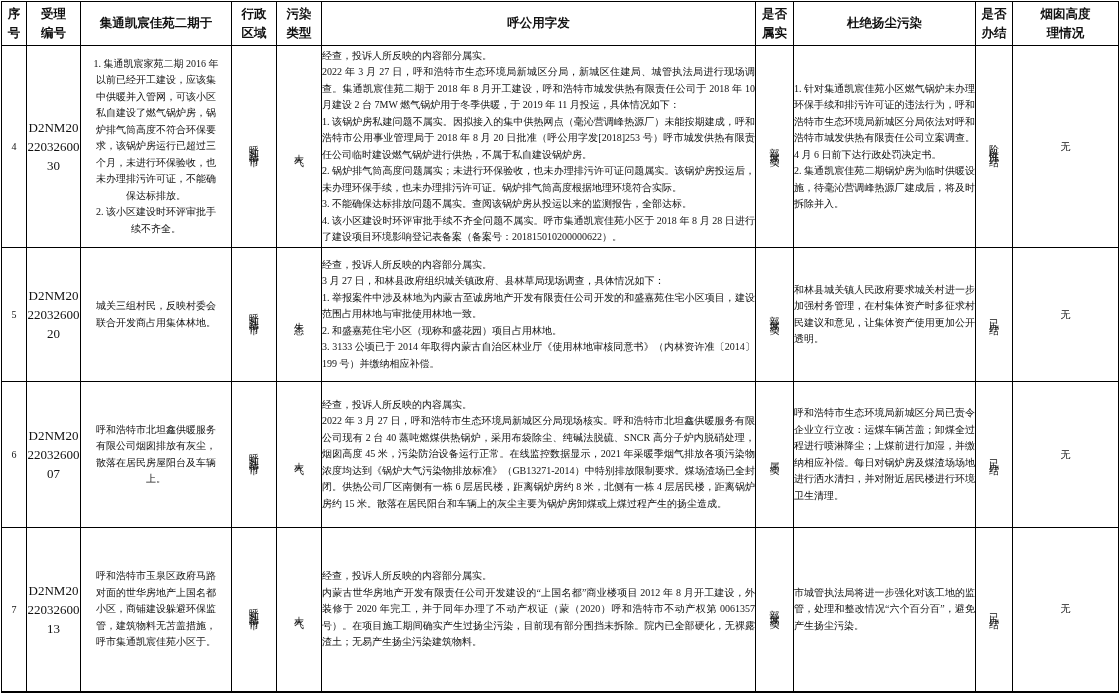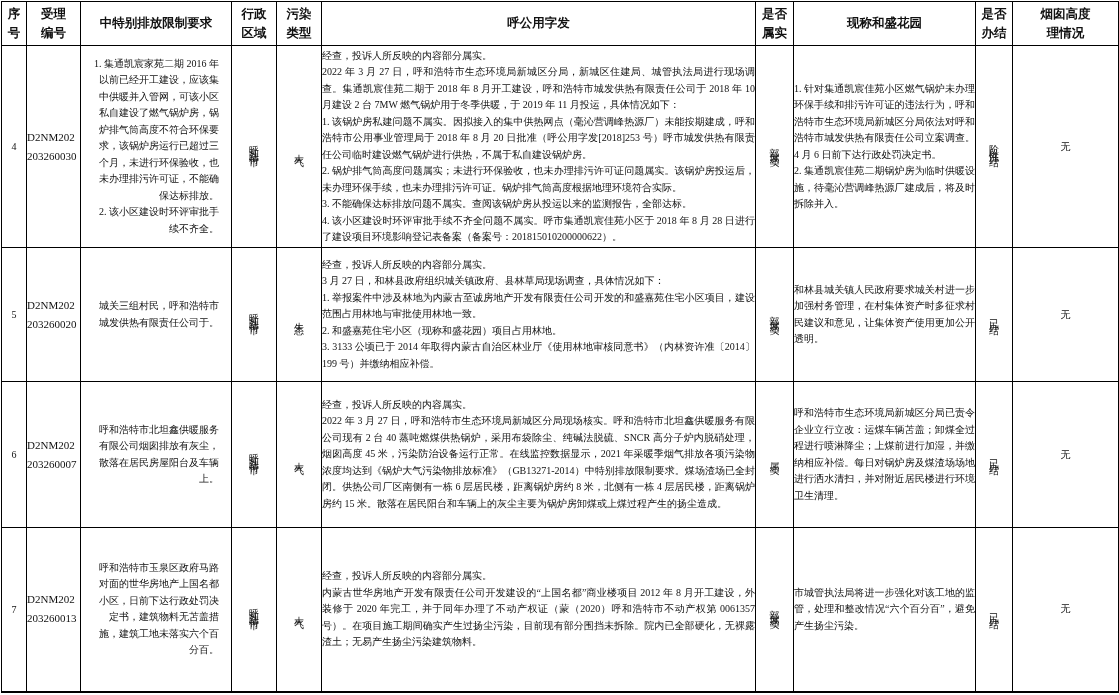--- a/index.html
+++ b/index.html
@@ -33,36 +33,36 @@
     vertical-align: middle;
     white-space: pre-line;
     padding: 2px 1px;
   }
   td.c-center {
     text-align: center;
     vertical-align: middle;
     font-size: 10px;
   }
   td.c-id {
-    text-align: left;
+    text-align: center;
     vertical-align: middle;
-    font-size: 11px;
+    font-size: 13px;
     line-height: 19px;
     word-break: break-all;
     padding: 0 5px;
   }
   td.c-text {
     font-size: 10px;
     line-height: 16.5px;
     text-align: justify;
     vertical-align: middle;
     white-space: pre-wrap;
     padding: 3px 9px;
   }
-  td.c-text.problem { padding: 3px 12px; text-align: right; margin-left: 8px; }
+  td.c-text.problem { padding: 3px 12px; text-align: center; margin-left: 8px; }
   td.c-vert { text-align: center; vertical-align: middle; }
   .vert {
     display: inline-block;
     writing-mode: vertical-rl;
     text-orientation: upright;
     font-size: 10px;
     letter-spacing: 3px;
     line-height: 1.1;
   }
 </style>
@@ -82,29 +82,29 @@
         <col style="width:182px">
         <col style="width:37px">
       <col style="width:106px">
     </colgroup>
     <thead>
       <tr style="height:44px">
         <th>序
 号</th>
         <th>受理
 编号</th>
-        <th>中特别排放限制要求</th>
+        <th>集通凯宸佳苑二期于</th>
         <th>行政
 区域</th>
         <th>污染
 类型</th>
         <th>呼公用字发</th>
         <th>是否
 属实</th>
-        <th>现称和盛花园</th>
+        <th>杜绝扬尘污染</th>
         <th>是否
 办结</th>
         <th>烟囱高度
 理情况</th>
       </tr>
     </thead>
     <tbody>
       <tr style="height:202px">
         <td class="c-center">4</td>
         <td class="c-id">D2NM202203260030</td>
@@ -120,21 +120,21 @@
 4. 该小区建设时环评审批手续不齐全问题不属实。呼市集通凯宸佳苑小区于 2018 年 8 月 28 日进行了建设项目环境影响登记表备案（备案号：201815010200000622）。</td>
         <td class="c-vert"><span class="vert">部分属实</span></td>
         <td class="c-text">1. 针对集通凯宸佳苑小区燃气锅炉未办理环保手续和排污许可证的违法行为，呼和浩特市生态环境局新城区分局依法对呼和浩特市城发供热有限责任公司立案调查。4 月 6 日前下达行政处罚决定书。
 2. 集通凯宸佳苑二期锅炉房为临时供暖设施，待毫沁营调峰热源厂建成后，将及时拆除并入。</td>
         <td class="c-vert"><span class="vert">阶段性办结</span></td>
         <td class="c-center">无</td>
       </tr>
       <tr style="height:134px">
         <td class="c-center">5</td>
         <td class="c-id">D2NM202203260020</td>
-        <td class="c-text problem">城关三组村民，呼和浩特市城发供热有限责任公司于。</td>
+        <td class="c-text problem">城关三组村民，反映村委会联合开发商占用集体林地。</td>
         <td class="c-vert"><span class="vert">呼和浩特市</span></td>
         <td class="c-vert"><span class="vert">生态</span></td>
         <td class="c-text">经查，投诉人所反映的内容部分属实。
 3 月 27 日，和林县政府组织城关镇政府、县林草局现场调查，具体情况如下：
 1. 举报案件中涉及林地为内蒙古至诚房地产开发有限责任公司开发的和盛嘉苑住宅小区项目，建设范围占用林地与审批使用林地一致。
 2. 和盛嘉苑住宅小区（现称和盛花园）项目占用林地。
 3. 3133 公顷已于 2014 年取得内蒙古自治区林业厅《使用林地审核同意书》（内林资许准〔2014〕199 号）并缴纳相应补偿。</td>
         <td class="c-vert"><span class="vert">部分属实</span></td>
         <td class="c-text">和林县城关镇人民政府要求城关村进一步加强村务管理，在村集体资产时多征求村民建议和意见，让集体资产使用更加公开透明。</td>
         <td class="c-vert"><span class="vert">已办结</span></td>
@@ -149,21 +149,21 @@
         <td class="c-text">经查，投诉人所反映的内容属实。
 2022 年 3 月 27 日，呼和浩特市生态环境局新城区分局现场核实。呼和浩特市北坦鑫供暖服务有限公司现有 2 台 40 蒸吨燃煤供热锅炉，采用布袋除尘、纯碱法脱硫、SNCR 高分子炉内脱硝处理，烟囱高度 45 米，污染防治设备运行正常。在线监控数据显示，2021 年采暖季烟气排放各项污染物浓度均达到《锅炉大气污染物排放标准》（GB13271-2014）中特别排放限制要求。煤场渣场已全封闭。供热公司厂区南侧有一栋 6 层居民楼，距离锅炉房约 8 米，北侧有一栋 4 层居民楼，距离锅炉房约 15 米。散落在居民阳台和车辆上的灰尘主要为锅炉房卸煤或上煤过程产生的扬尘造成。</td>
         <td class="c-vert"><span class="vert">属实</span></td>
         <td class="c-text">呼和浩特市生态环境局新城区分局已责令企业立行立改：运煤车辆苫盖；卸煤全过程进行喷淋降尘；上煤前进行加湿，并缴纳相应补偿。每日对锅炉房及煤渣场场地进行洒水清扫，并对附近居民楼进行环境卫生清理。</td>
         <td class="c-vert"><span class="vert">已办结</span></td>
         <td class="c-center">无</td>
       </tr>
       <tr style="height:164px">
         <td class="c-center">7</td>
         <td class="c-id">D2NM202203260013</td>
-        <td class="c-text problem">呼和浩特市玉泉区政府马路对面的世华房地产上国名都小区，日前下达行政处罚决定书，建筑物料无苫盖措施，建筑工地未落实六个百分百。</td>
+        <td class="c-text problem">呼和浩特市玉泉区政府马路对面的世华房地产上国名都小区，商铺建设躲避环保监管，建筑物料无苫盖措施，呼市集通凯宸佳苑小区于。</td>
         <td class="c-vert"><span class="vert">呼和浩特市</span></td>
         <td class="c-vert"><span class="vert">大气</span></td>
         <td class="c-text">经查，投诉人所反映的内容部分属实。
 内蒙古世华房地产开发有限责任公司开发建设的“上国名都”商业楼项目 2012 年 8 月开工建设，外装修于 2020 年完工，并于同年办理了不动产权证（蒙（2020）呼和浩特市不动产权第 0061357 号）。在项目施工期间确实产生过扬尘污染，目前现有部分围挡未拆除。院内已全部硬化，无裸露渣土；无易产生扬尘污染建筑物料。</td>
         <td class="c-vert"><span class="vert">部分属实</span></td>
         <td class="c-text">市城管执法局将进一步强化对该工地的监管，处理和整改情况“六个百分百”，避免产生扬尘污染。</td>
         <td class="c-vert"><span class="vert">已办结</span></td>
         <td class="c-center">无</td>
       </tr>
     </tbody>

